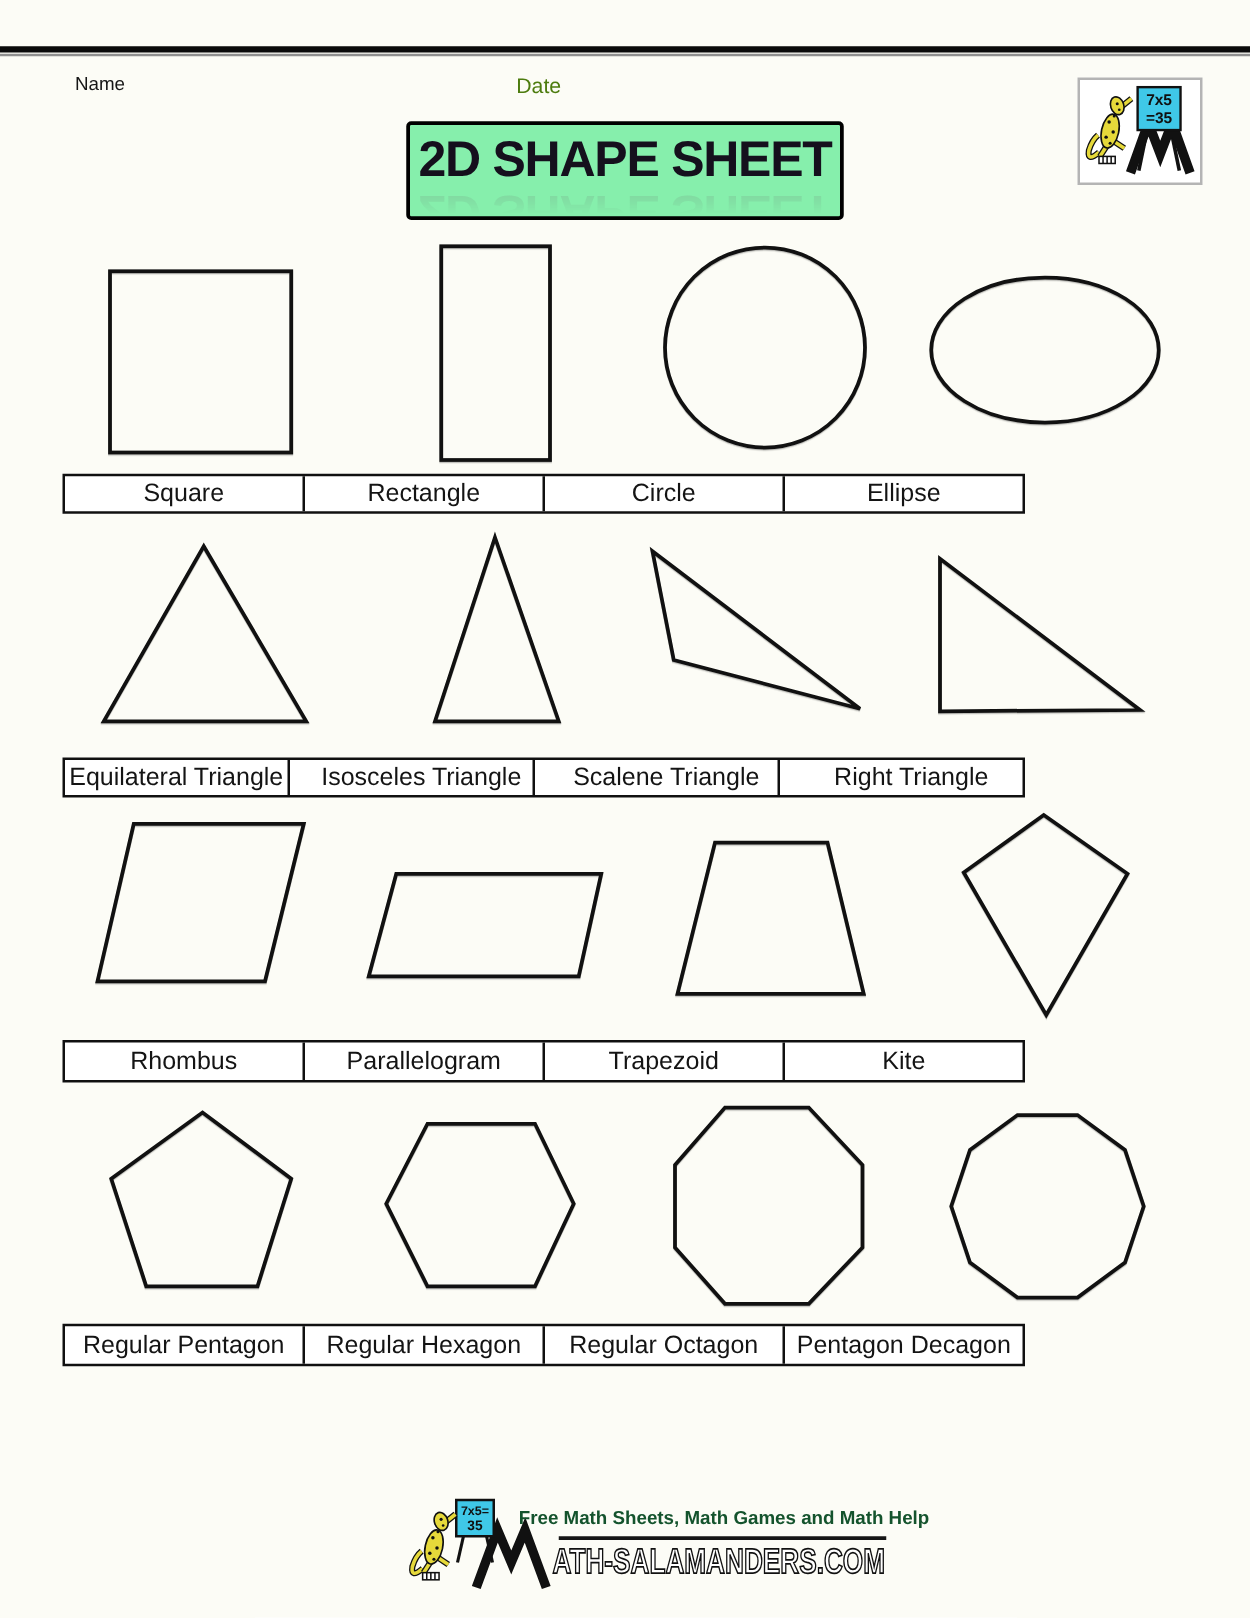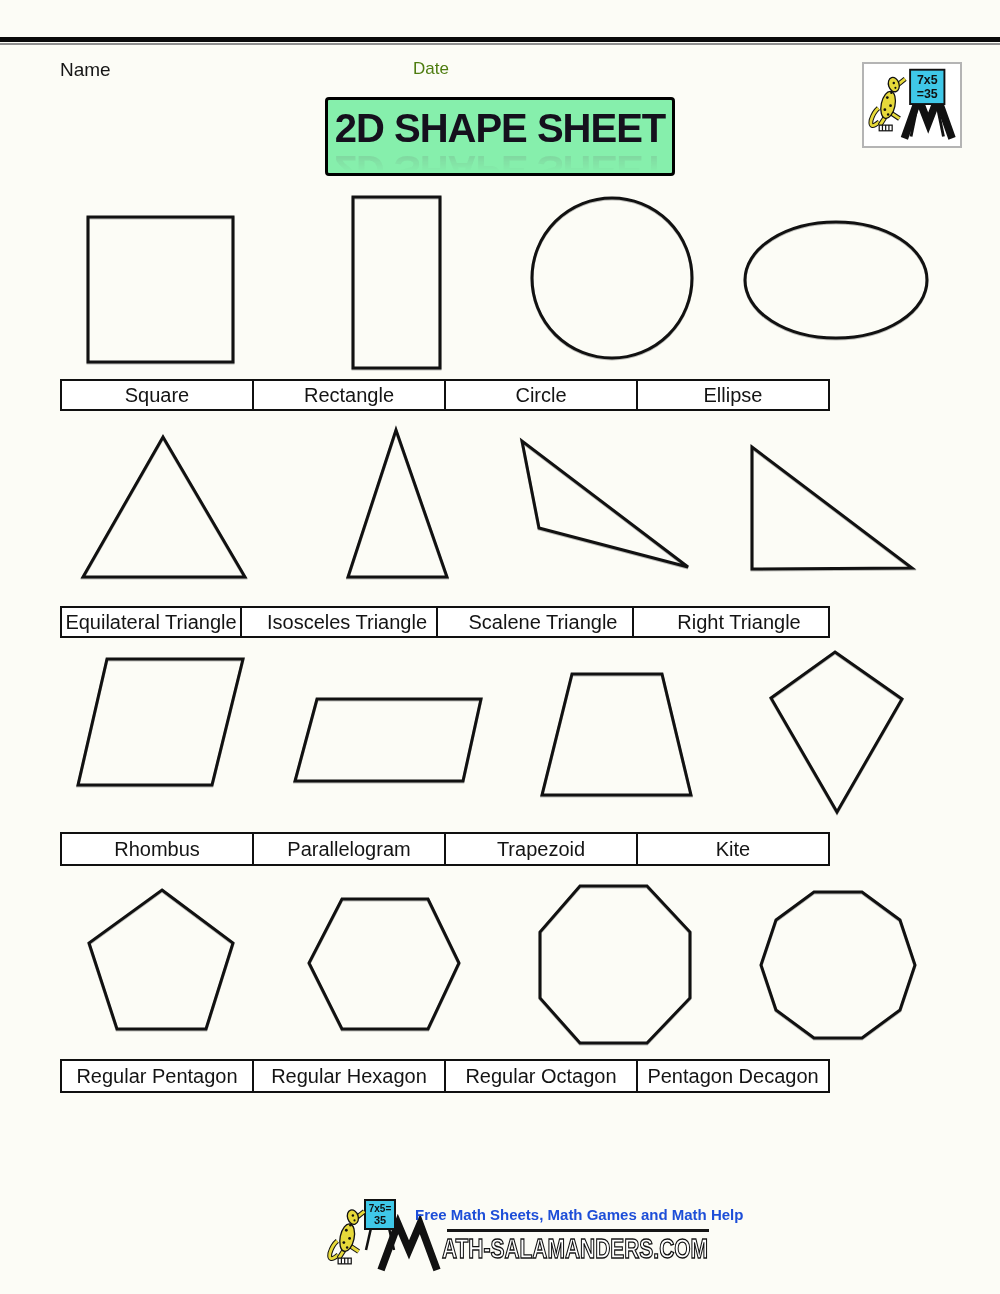--- a/index.html
+++ b/index.html
@@ -9,55 +9,55 @@
     --sal:#e6d93a;
   }
   *{margin:0;padding:0;box-sizing:border-box;}
   body{font-family:"Liberation Sans",sans-serif;background:#fff;}
   .page{position:relative;width:1000px;height:1294px;background:var(--bg);overflow:hidden;}
 
   
   .rule-black{position:absolute;left:0;top:37px;width:1000px;height:5px;background:#0a0a0a;}
   .rule-gray{position:absolute;left:0;top:43px;width:1000px;height:2px;background:#8f8f8f;}
 
-  .name-label{position:absolute;left:60px;top:59px;font-size:19px;color:#161616;}
+  .name-label{position:absolute;left:60px;top:59px;font-size:15px;color:#161616;}
   .date-label{position:absolute;left:413px;top:59px;font-size:17px;color:#4d7c0f;}
 
   
   .title-box{position:absolute;left:325px;top:97px;width:350px;height:79px;
     background:#86efac;border:3px solid #000;border-radius:4px;text-align:center;overflow:hidden;}
   .title-text{margin-top:7px;font-size:40px;font-weight:bold;letter-spacing:-1px;color:#15101d;line-height:42px;white-space:nowrap;}
   .title-reflection{height:26px;overflow:hidden;opacity:.32;color:#6a6a6a;filter:blur(.6px);
     -webkit-mask-image:linear-gradient(to bottom,rgba(0,0,0,.75),transparent 85%);
     mask-image:linear-gradient(to bottom,rgba(0,0,0,.75),transparent 85%);
     font-size:40px;font-weight:bold;letter-spacing:-1px;line-height:42px;white-space:nowrap;}
   .title-reflection span{display:inline-block;transform:scaleY(-1);}
 
   
   .corner-logo{position:absolute;left:862px;top:62px;width:100px;height:86px;background:#fff;border:2px solid #b4b4b4;}
 
   
   #shapes-svg{position:absolute;left:0;top:0;width:1000px;height:1294px;
     filter:drop-shadow(0 1.5px 0.4px rgba(0,0,0,.25));}
 
   
-  .label-row{position:absolute;left:60px;width:770px;display:flex;background:#fff;border:2px solid #101010;}
+  .label-row{position:absolute;left:50px;width:770px;display:flex;background:#fff;border:2px solid #101010;}
   .label-row .cell{flex:1;border-right:2px solid #101010;display:flex;align-items:center;justify-content:center;
     font-size:20px;color:#141414;white-space:nowrap;overflow:hidden;}
   .label-row .cell:last-child{border-right:none;}
   .row-1{top:379px;height:32px;}
   .row-2{top:606px;height:32px;gap:16px;}
   .row-3{top:832px;height:34px;}
   .row-4{top:1059px;height:34px;}
 
   
   .footer-logo{position:absolute;left:325px;top:1196px;width:400px;height:86px;}
   .footer-art{position:absolute;left:0;top:0;width:120px;height:80px;}
   .footer-tagline{position:absolute;left:90px;top:10px;width:285px;text-align:center;
-    font-size:15px;font-weight:bold;color:#1d4ed8;white-space:nowrap;}
+    font-size:15px;font-weight:bold;color:#14532d;white-space:nowrap;}
   .footer-divider{position:absolute;left:122px;top:33px;width:262px;height:3px;background:#161616;}
   .footer-site{position:absolute;left:115px;top:37px;width:272px;height:32px;}
 
   svg text{font-family:"Liberation Sans",sans-serif;}
 </style>
 </head>
 <body>
 
 <div class="page">
 

